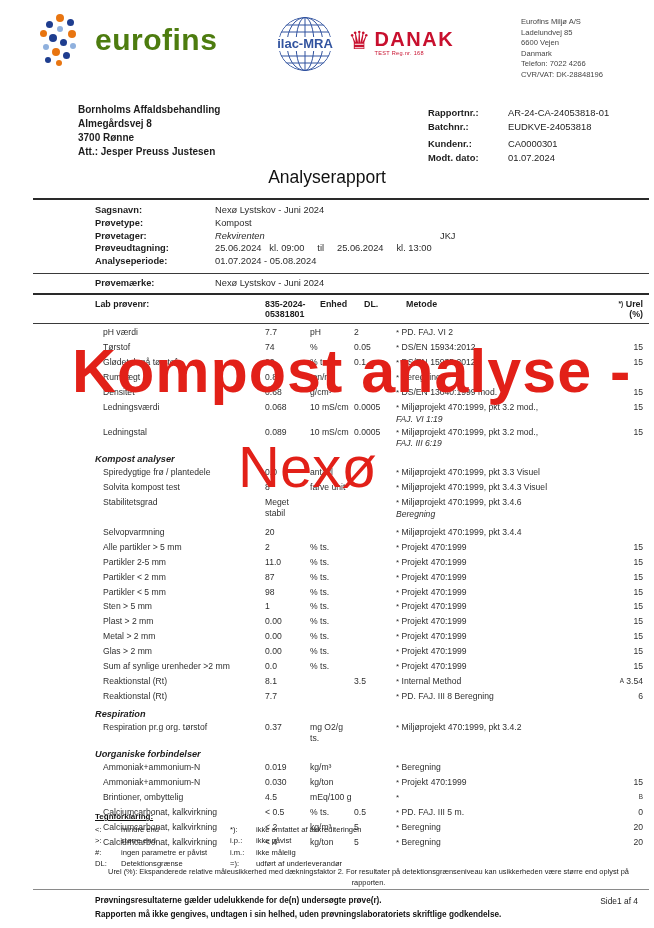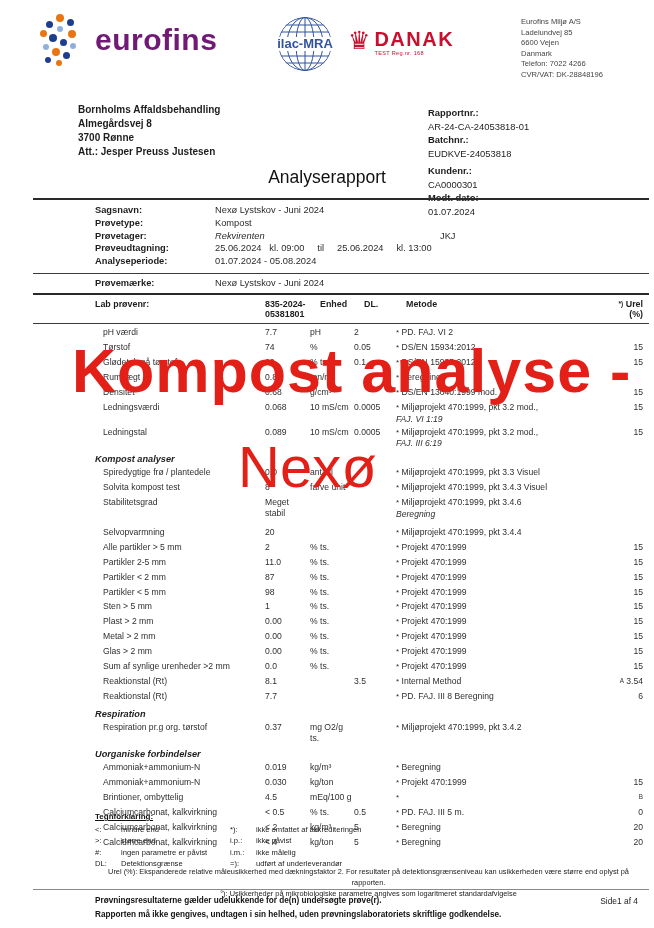--- a/index.html
+++ b/index.html
@@ -3,32 +3,32 @@
 <meta charset="utf-8">
 <style>
   html,body{margin:0;padding:0;background:#fff;}
   .page{position:relative;width:654px;height:928px;background:#fff;overflow:hidden;
         font-family:"Liberation Sans","DejaVu Sans",sans-serif;color:#333;}
 
   
   .eurofins-logo{position:absolute;top:14px;left:40px;display:flex;align-items:center;gap:9px;}
   .dots{position:relative;width:46px;height:52px;}
   .dots i{position:absolute;border-radius:50%;display:block;}
-  .wordmark{font-size:30px;font-weight:600;color:#701a75;letter-spacing:.5px;line-height:1;}
+  .wordmark{font-size:30px;font-weight:600;color:#4d7c0f;letter-spacing:.5px;line-height:1;}
   .ilac{position:absolute;top:13px;left:276px;}
   .danak{position:absolute;top:28px;left:348px;display:flex;align-items:flex-start;gap:4px;}
   .crown{font-size:25px;line-height:24px;color:#c8102e;}
   .danak-name{font-size:20px;font-weight:bold;color:#c8102e;letter-spacing:1.5px;line-height:22px;}
   .danak-sub{font-size:5.6px;color:#c8102e;margin-top:0;letter-spacing:.3px;}
   .addr{position:absolute;top:17px;left:521px;font-size:7.6px;line-height:10.6px;color:#444;}
 
   
   .recipient{position:absolute;top:103px;left:78px;font-size:10px;font-weight:bold;line-height:14px;color:#1d1d1d;}
   .meta{position:absolute;top:106px;left:428px;font-size:9.4px;color:#1d1d1d;width:220px;}
-  .meta-row{display:flex;line-height:13.5px;flex-direction:column;}
+  .meta-row{display:flex;line-height:13.5px;}
   .meta-row.spaced{margin-top:4px;}
   .meta-label{width:80px;font-weight:bold;}
 
   .title{position:absolute;top:167px;left:0;width:100%;text-align:center;font-size:17.5px;color:#111;}
 
   
   .content{position:absolute;top:198px;left:33px;width:616px;}
   .rule{border:none;border-top:2px solid #2a2a2a;margin:0;}
   .rule.thin{border-top-width:1px;border-top-color:#3a3a3a;}
 
@@ -490,21 +490,20 @@
           <div class="lg-row">
             <span class="lg-sym">=):</span>
             <span class="lg-txt">udført af underleverandør</span>
           </div>
         </div>
     </div>
   </div>
 
   <div class="notes">
     <div>Urel (%): Ekspanderede relative måleusikkerhed med dækningsfaktor 2. For resultater på detektionsgrænseniveau kan usikkerheden være større end oplyst på rapporten.</div>
-    <div>°): Usikkerheder på mikrobiologiske parametre angives som logaritmeret standardafvigelse</div>
   </div>
 
   <div class="footer-rule"></div>
   <div class="footer">
     <div>Prøvningsresultaterne gælder udelukkende for de(n) undersøgte prøve(r).</div>
     <div>Rapporten må ikke gengives, undtagen i sin helhed, uden prøvningslaboratoriets skriftlige godkendelse.</div>
     <div class="page-num">
       <span>Side</span><span class="pn-count">1 af 4</span>
     </div>
   </div>

